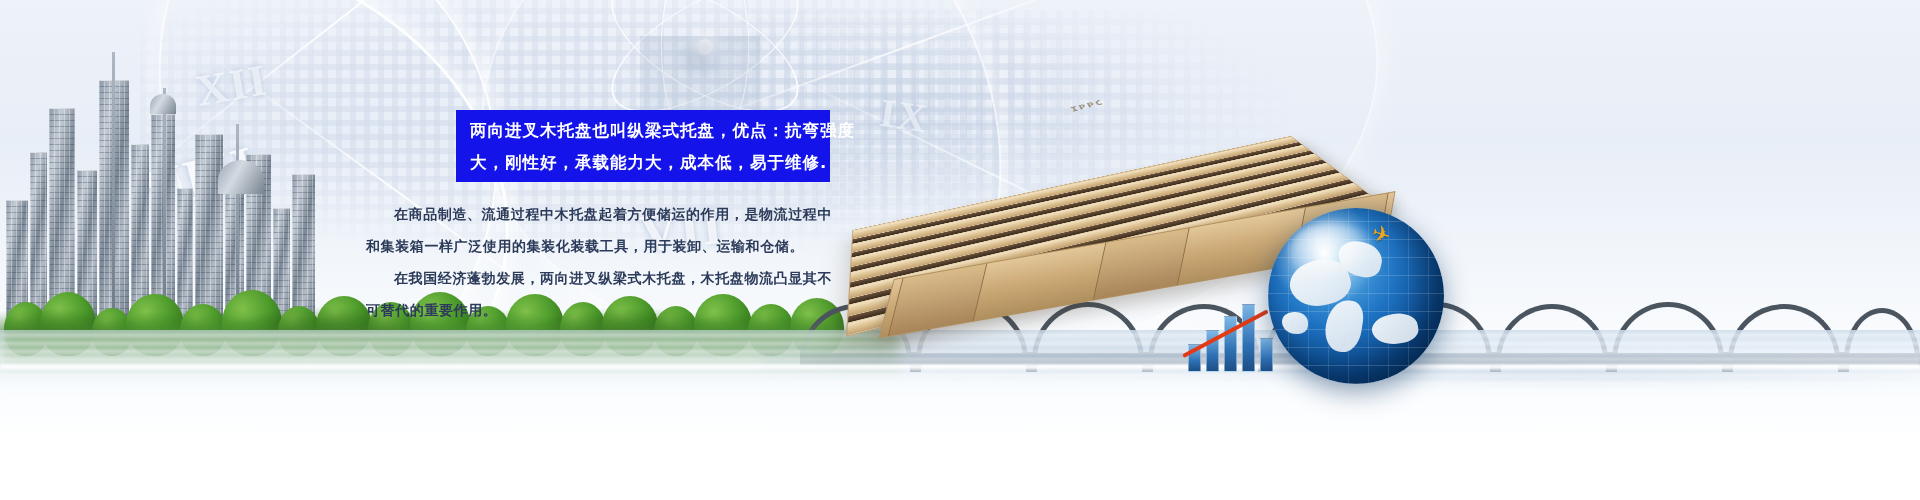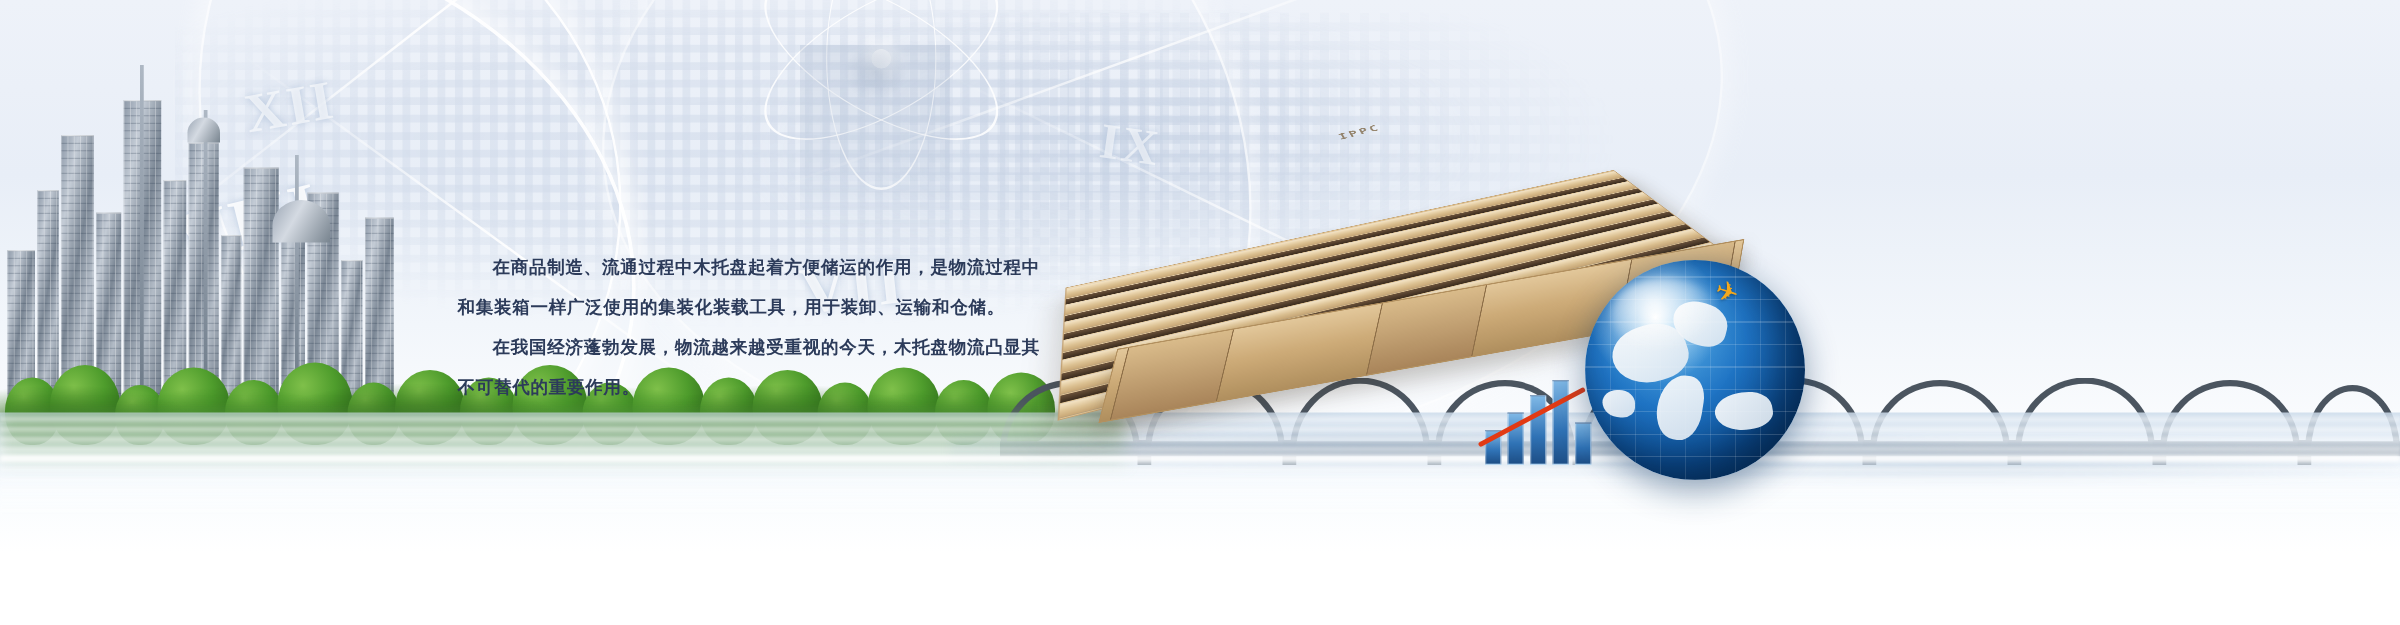--- a/index.html
+++ b/index.html
@@ -514,19 +514,23 @@
     <div class="continent c1"></div>
     <div class="continent c2"></div>
     <div class="continent c3"></div>
     <div class="continent c4"></div>
     <div class="continent c5"></div>
     <div class="globe-shine"></div>
   </div>
   <div class="plane">✈</div>
 
 
+  <div class="blue-box">
+    <div class="bline bl1">两向进叉木托盘也叫纵梁式托盘，优点：抗弯强度</div>
+    <div class="bline bl2">大，刚性好，承载能力大，成本低，易于维修.</div>
+  </div>
 
   <div class="para">
     <p class="w">在商品制造、流通过程中木托盘起着方便储运的作用，是物流过程中和集装箱一样广泛使用的集装化装载工具，用于装卸、运输和仓储。</p>
-    <p class="w">在我国经济蓬勃发展，物流越来越受重视的今天，木托盘物流凸显其不可替代的重要作用。</p>
+    <p class="w">在我国经济蓬勃发展，两向进叉纵梁式木托盘，木托盘物流凸显其不可替代的重要作用。</p>
   </div>
 
 </div>
 
 </body></html>

